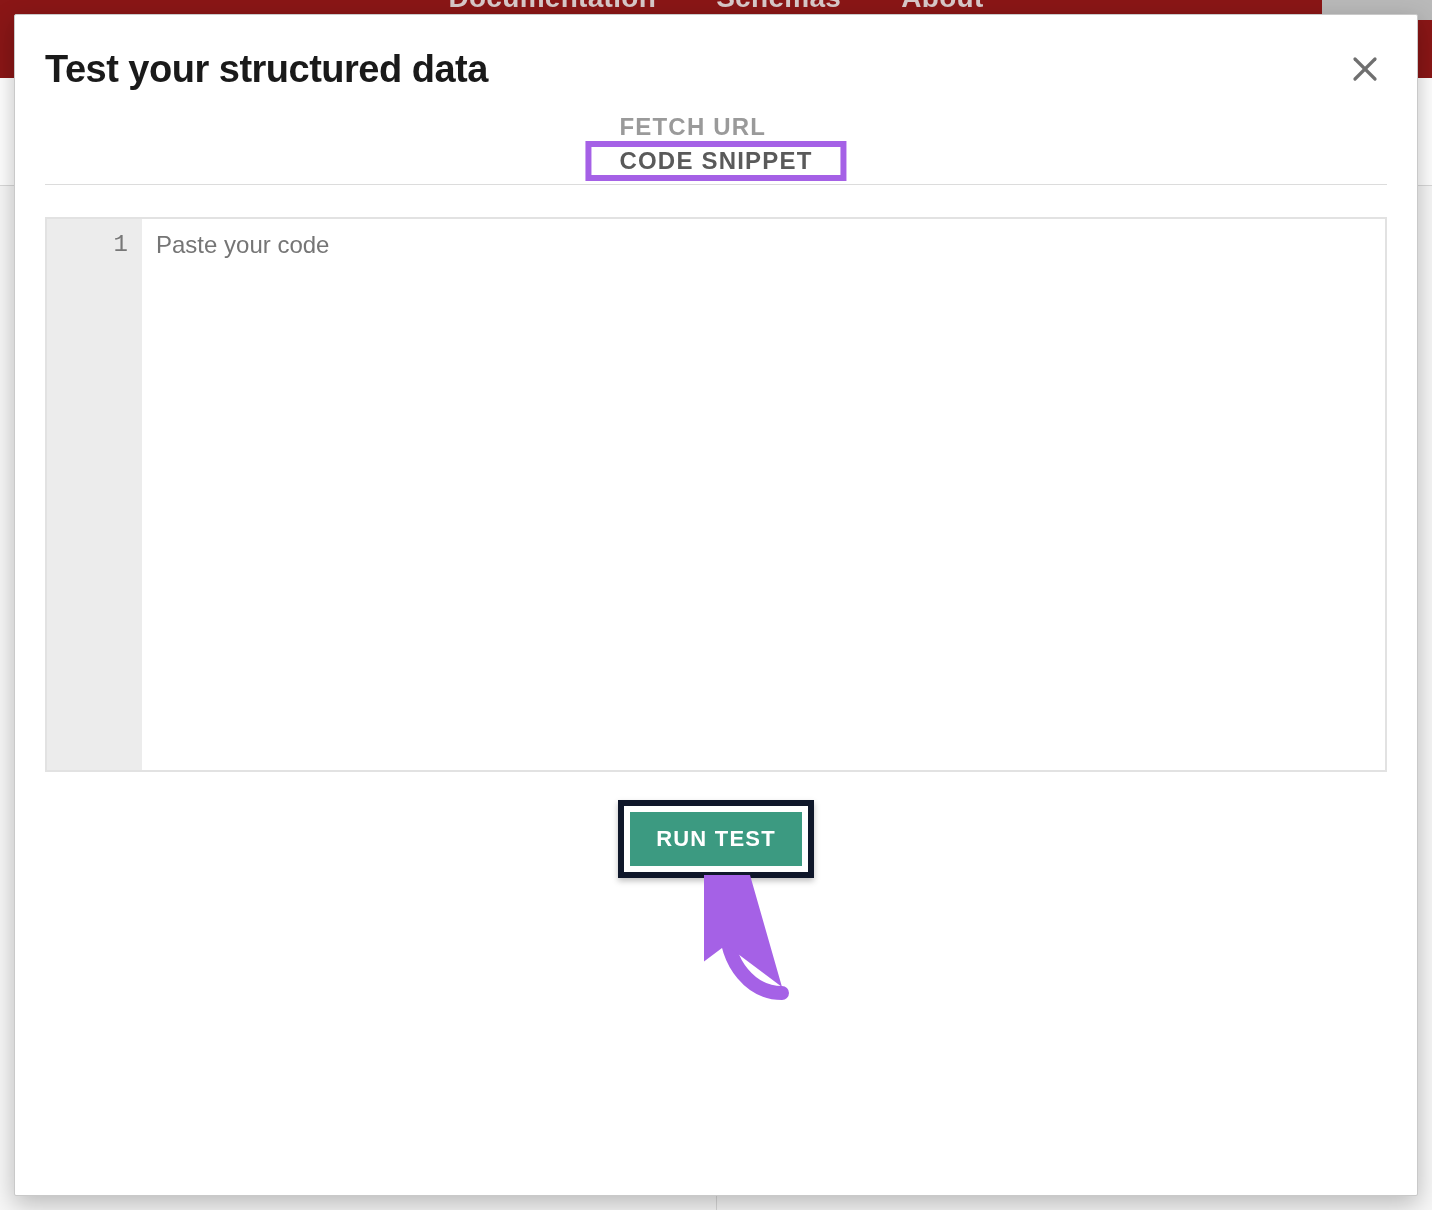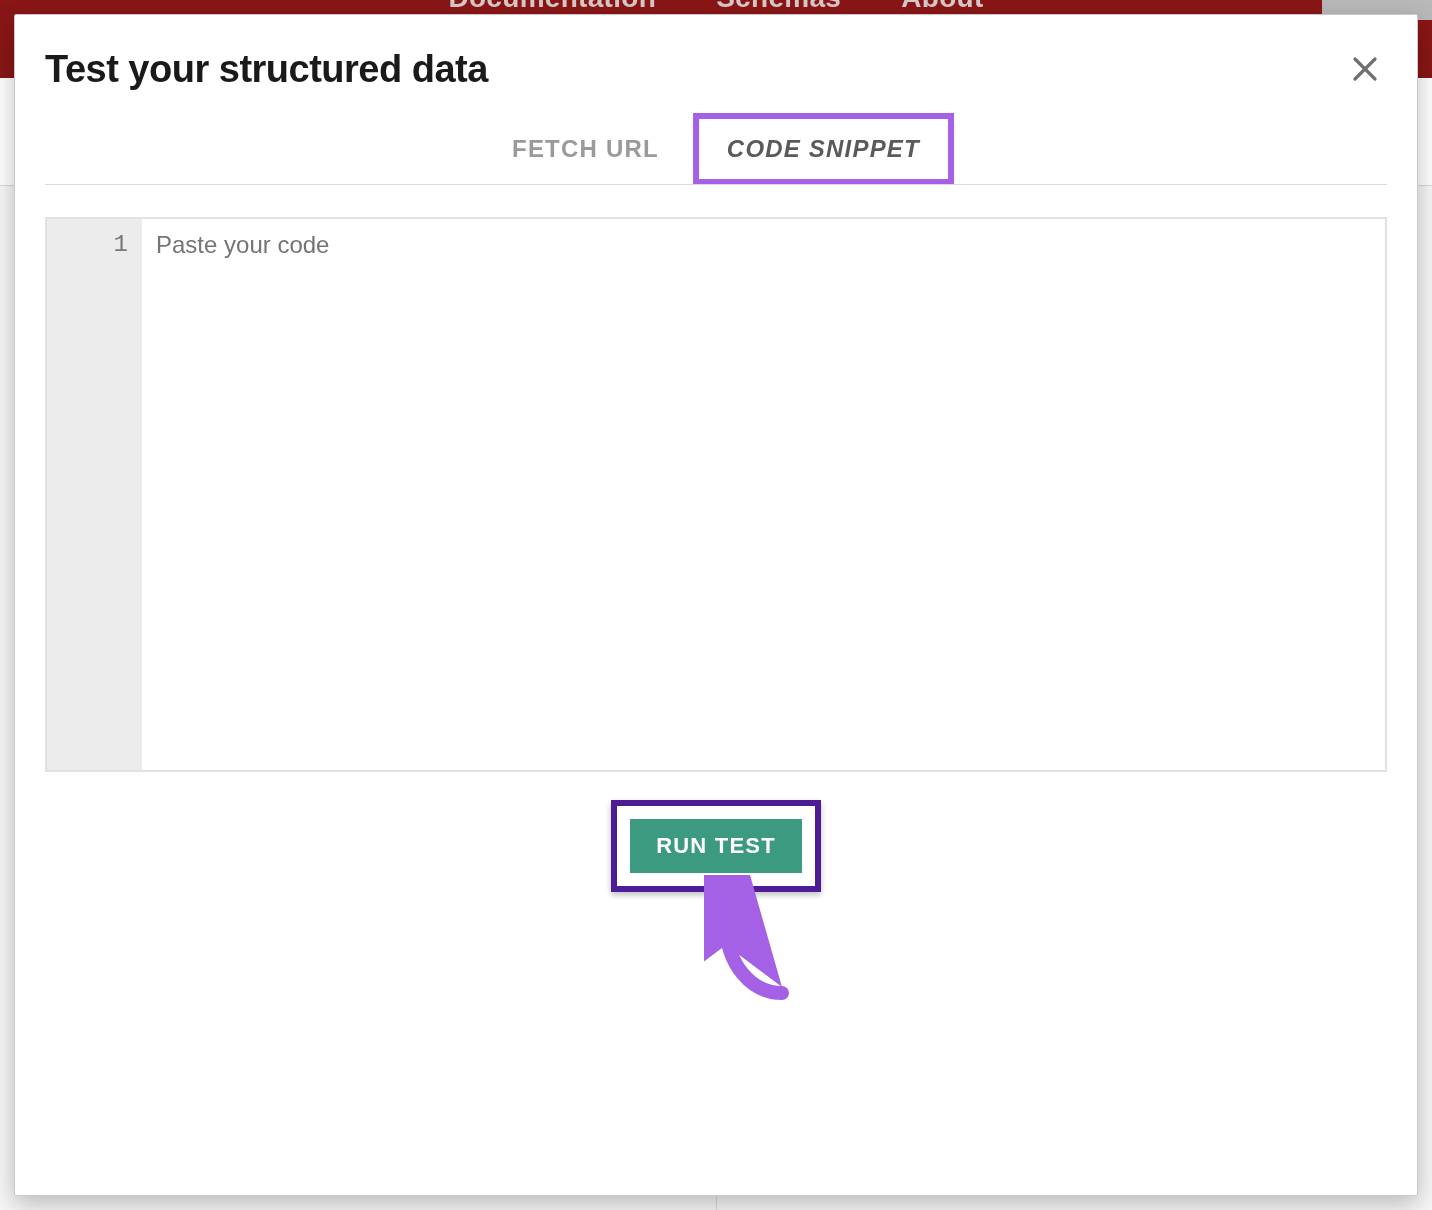--- a/index.html
+++ b/index.html
@@ -110,41 +110,41 @@
     left: 0; right: 0; bottom: 0;
     height: 1px;
     background: #dcdcdc;
   }
   .tabs {
     position: absolute;
     top: 0; bottom: 0;
     left: 50%;
     transform: translateX(-50%);
     display: flex;
-    align-items: center;
+    align-items: flex-start;
+    flex-direction: column;
   }
   .tab {
     display: flex;
     align-items: center;
     justify-content: center;
     padding: 0 34px;
     font-size: 24px;
     font-weight: 600;
     letter-spacing: 1.2px;
     color: #9a9a9a;
     cursor: pointer;
     white-space: nowrap;
   }
   .tab.active {
     color: #5a5a5a;
     border: 6px solid #a561e6;
     position: relative;
     z-index: 2;
-    padding: 16px 28px;
-    font-style: italic;
+    padding: 0 28px;
   }
 
   
   .editor {
     margin-top: 32px;
     border: 2px solid #e2e2e2;
     height: 555px;
     display: flex;
     background: #fff;
   }
@@ -169,22 +169,22 @@
   }
 
   
   .run-row {
     margin-top: 28px;
     display: flex;
     justify-content: center;
     position: relative;
   }
   .run-frame {
-    border: 6px solid #4c1d95;
-    padding: 13px;
+    border: 6px solid #0f172a;
+    padding: 6px;
     display: inline-block;
     box-shadow: 0 3px 6px rgba(0,0,0,0.25);
   }
   .run-btn {
     background: #3c9a81;
     color: #fff;
     font-size: 22px;
     font-weight: 700;
     letter-spacing: 1.2px;
     padding: 14px 26px;

